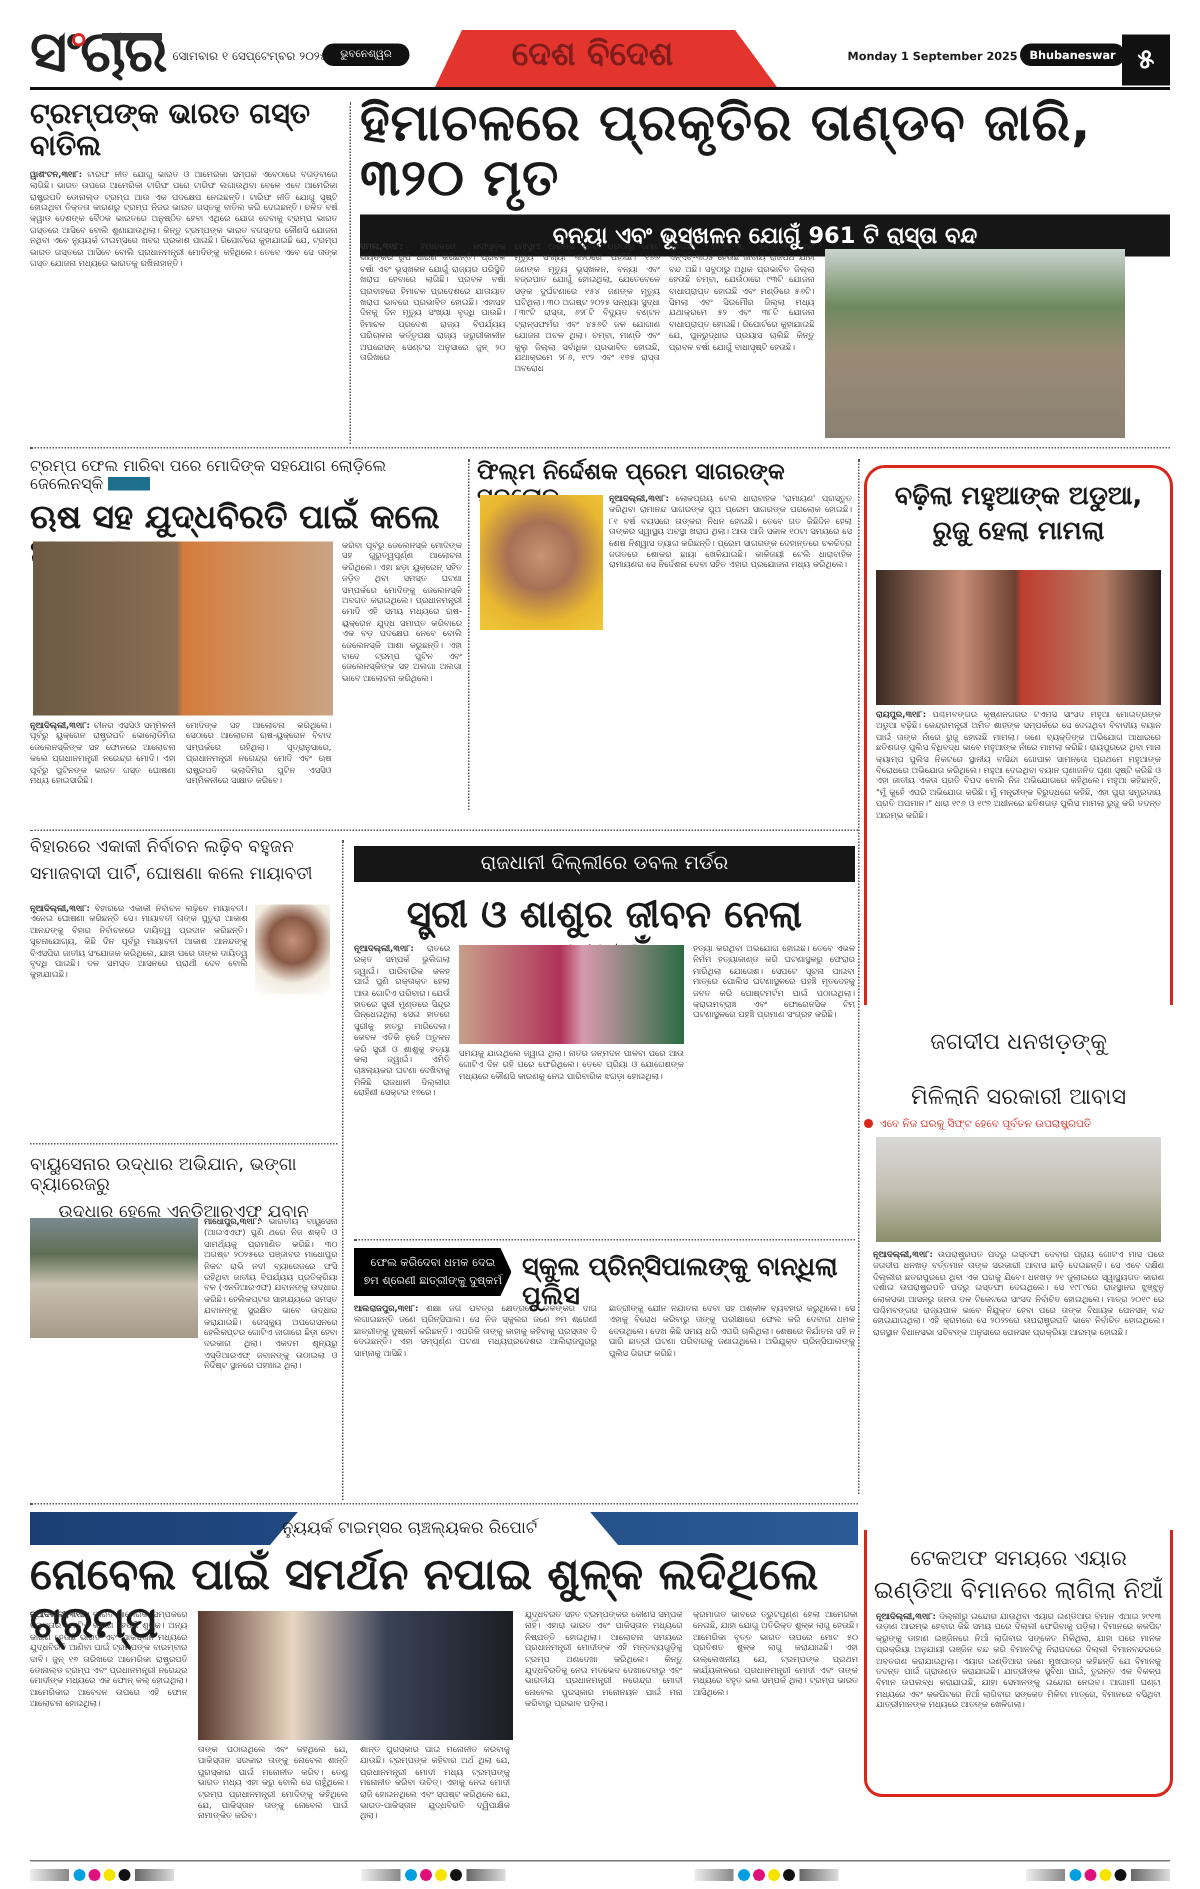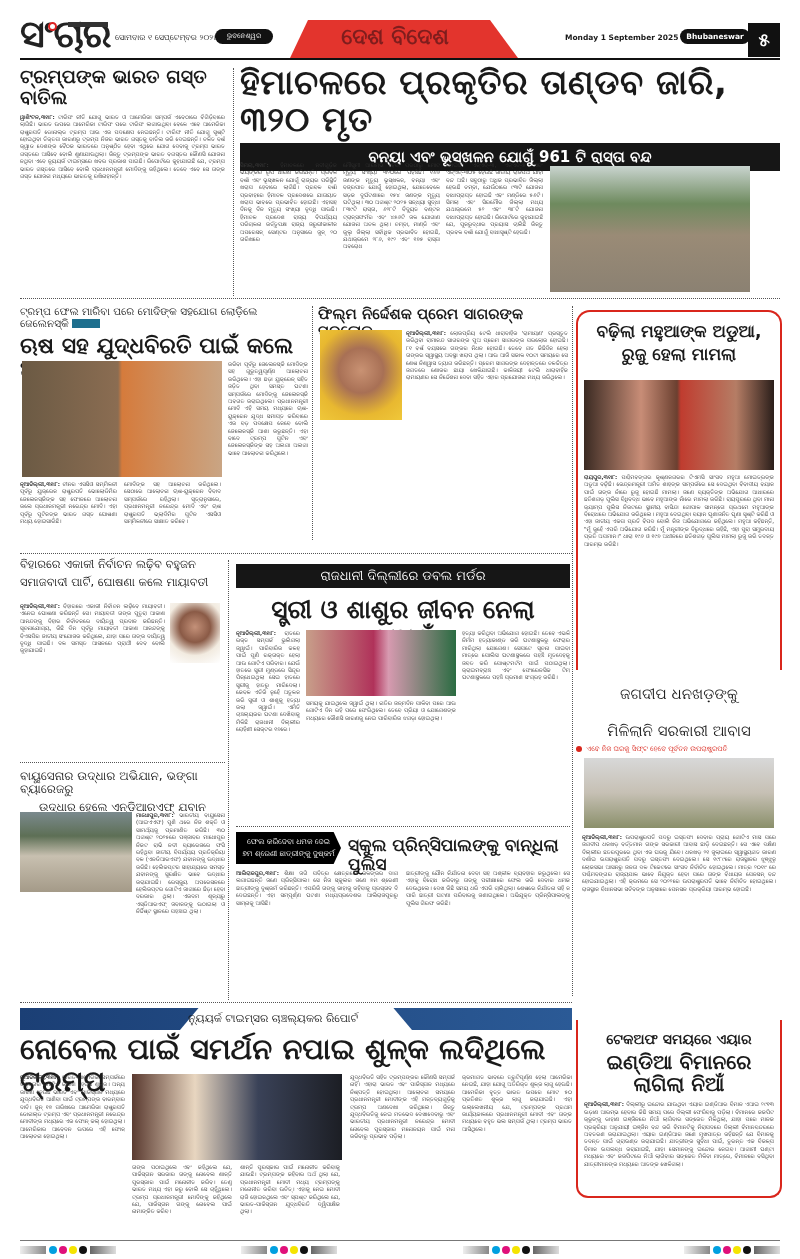--- a/index.html
+++ b/index.html
@@ -188,22 +188,22 @@
     <span>ଭାରତ-ଆମେରିକା ସମ୍ପର୍କରେ ତିକ୍ତତାର ମୋଟିଏ କାରଣ ହେଉଛି ଶୁଳ୍କ। ଅନ୍ୟ କାରଣ ହେଉଛି ଭାରତ ଏବଂ ପାକିସ୍ତାନ ମଧ୍ୟରେ ଯୁଦ୍ଧବିରତି ଆଣିବା ପାଇଁ ଟ୍ରମ୍ପଙ୍କ ବାରମ୍ବାର ଦାବି। ଜୁନ୍ ୧୭ ତାରିଖରେ ଆମେରିକା ରାଷ୍ଟ୍ରପତି ଡୋନାଲ୍ଡ ଟ୍ରମ୍ପ ଏବଂ ପ୍ରଧାନମନ୍ତ୍ରୀ ନରେନ୍ଦ୍ର ମୋଦୀଙ୍କ ମଧ୍ୟରେ ଏକ ଫୋନ୍ କଲ୍ ହୋଇଥିଲା। ଆମେରିକାର ଆବେଦନ ଉପରେ ଏହି ଫୋନ୍ ଆଲୋଚନା ହୋଇଥିଲା।</span>
   </div>
   <div class="abs img" style="left:112px;top:66px;width:210px;height:86px;background:linear-gradient(90deg,#5a3a30 0%,#e8d6c0 30%,#3a4258 60%,#1c1e24 100%);"></div>
   <div class="abs body" style="left:112px;top:156px;width:100px;height:76px;"><span>ତାଙ୍କ ପଠାଇଥିଲେ ଏବଂ କହିଥିଲେ ଯେ, ପାକିସ୍ତାନ ସରକାର ତାଙ୍କୁ ନୋବେଲ ଶାନ୍ତି ପୁରସ୍କାର ପାଇଁ ମନୋନୀତ କରିବ। ତେଣୁ ଭାରତ ମଧ୍ୟ ଏହା କରୁ ବୋଲି ସେ ଚାହୁଁଥିଲେ। ଟ୍ରମ୍ପ ପ୍ରଧାନମନ୍ତ୍ରୀ ମୋଦିଙ୍କୁ କହିଥିଲେ ଯେ, ପାକିସ୍ତାନ ତାଙ୍କୁ ନୋବେଲ ପାଇଁ ନାମାଙ୍କିତ କରିବ।</span></div>
   <div class="abs body" style="left:220px;top:156px;width:100px;height:76px;"><span>ଶାନ୍ତି ପୁରସ୍କାର ପାଇଁ ମନୋନୀତ କରିବାକୁ ଯାଉଛି। ଟ୍ରମ୍ପଙ୍କ କହିବାର ଅର୍ଥ ଥିଲା ଯେ, ପ୍ରଧାନମନ୍ତ୍ରୀ ମୋଦୀ ମଧ୍ୟ ଟ୍ରମ୍ପଙ୍କୁ ମନୋନୀତ କରିବା ଉଚିତ୍। ଏହାକୁ ନେଇ ମୋଦୀ ରାଜି ହୋଇନଥିଲେ ଏବଂ ସ୍ପଷ୍ଟ କରିଥିଲେ ଯେ, ଭାରତ-ପାକିସ୍ତାନ ଯୁଦ୍ଧବିରତି ଦ୍ୱିପାକ୍ଷିକ ଥିଲା।</span></div>
   <div class="abs body" style="left:330px;top:66px;width:105px;height:166px;"><span>ଯୁଦ୍ଧବିରତି ସହିତ ଟ୍ରମ୍ପଙ୍କର କୌଣସି ସମ୍ପର୍କ ନାହିଁ। ଏହାରା ଭାରତ ଏବଂ ପାକିସ୍ତାନ ମଧ୍ୟରେ ନିଷ୍ପତ୍ତି ହୋଇଥିଲା। ଆଲୋଚନା ସମୟରେ ପ୍ରଧାନମନ୍ତ୍ରୀ ମୋଦୀଙ୍କ ଏହି ମନ୍ତବ୍ୟଗୁଡ଼ିକୁ ଟ୍ରମ୍ପ ଅଣଦେଖା କରିଥିଲେ। କିନ୍ତୁ ଯୁଦ୍ଧବିରତିକୁ ନେଇ ମତଭେଦ ଦେଖାଦେବାରୁ ଏବଂ ଭାରତୀୟ ପ୍ରଧାନମନ୍ତ୍ରୀ ନରେନ୍ଦ୍ର ମୋଦୀ ନୋବେଲ ପୁରସ୍କାର ମନୋନୟନ ପାଇଁ ମନା କରିବାରୁ ପ୍ରଭାବ ପଡ଼ିଲା।</span></div>
   <div class="abs body" style="left:442px;top:66px;width:110px;height:166px;"><span>କ୍ରମାଗତ ଭାବରେ ତ୍ରୁଟିପୂର୍ଣ୍ଣ ହେଲା ଆମେରିକା ନେଇଛି, ଯାହା ଯୋଗୁ ଅତିରିକ୍ତ ଶୁଳ୍କ ଲାଗୁ ହେଉଛି। ଆମେରିକା ବୃତ୍ତ ଭାରତ ଉପରେ ମୋଟ ୫୦ ପ୍ରତିଶତ ଶୁଳ୍କ ଲାଗୁ କରାଯାଇଛି। ଏହା ଉଲ୍ଲେଖନୀୟ ଯେ, ଟ୍ରମ୍ପଙ୍କ ପ୍ରଥମ କାର୍ଯ୍ୟକାଳରେ ପ୍ରଧାନମନ୍ତ୍ରୀ ମୋଦୀ ଏବଂ ତାଙ୍କ ମଧ୍ୟରେ ବହୁତ ଭଲ ସମ୍ପର୍କ ଥିଲା। ଟ୍ରମ୍ପ ଭାରତ ଆସିଥିଲେ।</span></div>
 </div>
 
 <div class="abs" style="left:576px;top:1020px;width:206px;height:178px;border:2px solid #d9261c;border-top:none;border-radius:0 0 12px 12px;">
-  <div class="hl" style="font-size:14px;font-weight:bold;text-align:center;margin-top:12px;">ଟେକଅଫ ସମୟରେ ଏୟାର</div>
-  <div class="hl" style="font-size:20px;font-weight:bold;text-align:center;margin-top:4px;">ଇଣ୍ଡିଆ ବିମାନରେ ଲାଗିଲା ନିଆଁ</div>
+  <div class="hl" style="font-size:14px;font-weight:normal;text-align:center;margin-top:12px;">ଟେକଅଫ ସମୟରେ ଏୟାର</div>
+  <div class="hl" style="font-size:16px;font-weight:normal;text-align:center;margin-top:4px;">ଇଣ୍ଡିଆ ବିମାନରେ ଲାଗିଲା ନିଆଁ</div>
   <div class="body" style="margin:6px 6px 0 6px;height:110px;">
     <b>ନୂଆଦିଲ୍ଲୀ,୩୧ା୮:</b>
     <span>ଦିଲ୍ଲୀରୁ ଇନ୍ଦୋର ଯାଉଥିବା ଏୟାର ଇଣ୍ଡିଆର ବିମାନ ଏଆଇ ୨୯୧୩ ଉଡ଼ାଣ ଆରମ୍ଭ ହେବାର କିଛି ସମୟ ପରେ ଦିଲ୍ଲୀ ଫେରିବାକୁ ପଡ଼ିଲା। ବିମାନରେ କକପିଟ କ୍ରୁଙ୍କୁ ଡାହାଣ ଇଞ୍ଜିନରେ ନିଆଁ ଲାଗିବାର ସଙ୍କେତ ମିଳିଥିଲା, ଯାହା ପରେ ମାନକ ପ୍ରକ୍ରିୟା ଅନୁଯାୟୀ ଇଞ୍ଜିନ ବନ୍ଦ କରି ବିମାନଟିକୁ ନିରାପଦରେ ଦିଲ୍ଲୀ ବିମାନବନ୍ଦରରେ ଅବତରଣ କରାଯାଇଥିଲା। ଏୟାର ଇଣ୍ଡିଆର ଜଣେ ମୁଖପାତ୍ର କହିଛନ୍ତି ଯେ ବିମାନକୁ ତଦନ୍ତ ପାଇଁ ଗ୍ରାଉଣ୍ଡ କରାଯାଇଛି। ଯାତ୍ରୀଙ୍କ ସୁବିଧା ପାଇଁ, ତୁରନ୍ତ ଏକ ବିକଳ୍ପ ବିମାନ ଉପଲବ୍ଧ କରାଯାଇଛି, ଯାହା ସେମାନଙ୍କୁ ଇନ୍ଦୋର ନେଇବ। ଆଗାମୀ ଘଣ୍ଟା ମଧ୍ୟରେ ଏବଂ କକପିଟରେ ନିଆଁ ଲାଗିବାର ସଙ୍କେତ ମିଳିବା ମାତ୍ରେ, ବିମାନରେ ବସିଥିବା ଯାତ୍ରୀମାନଙ୍କ ମଧ୍ୟରେ ଆତଙ୍କ ଖେଳିଗଲା।</span>
   </div>
 </div>
 
 <div class="abs" style="left:20px;top:1240px;width:760px;height:1px;background:#777;"></div>
 <div class="abs" style="left:20px;top:1244px;width:760px;height:12px;display:flex;justify-content:space-between;">
   <div class="pm" style="display: flex; align-items: center;">
       <span style="display: inline-block; width: 26px; height: 8px; background: linear-gradient(90deg, rgb(238, 238, 238), rgb(136, 136, 136)); margin-right: 2px;"></span>

